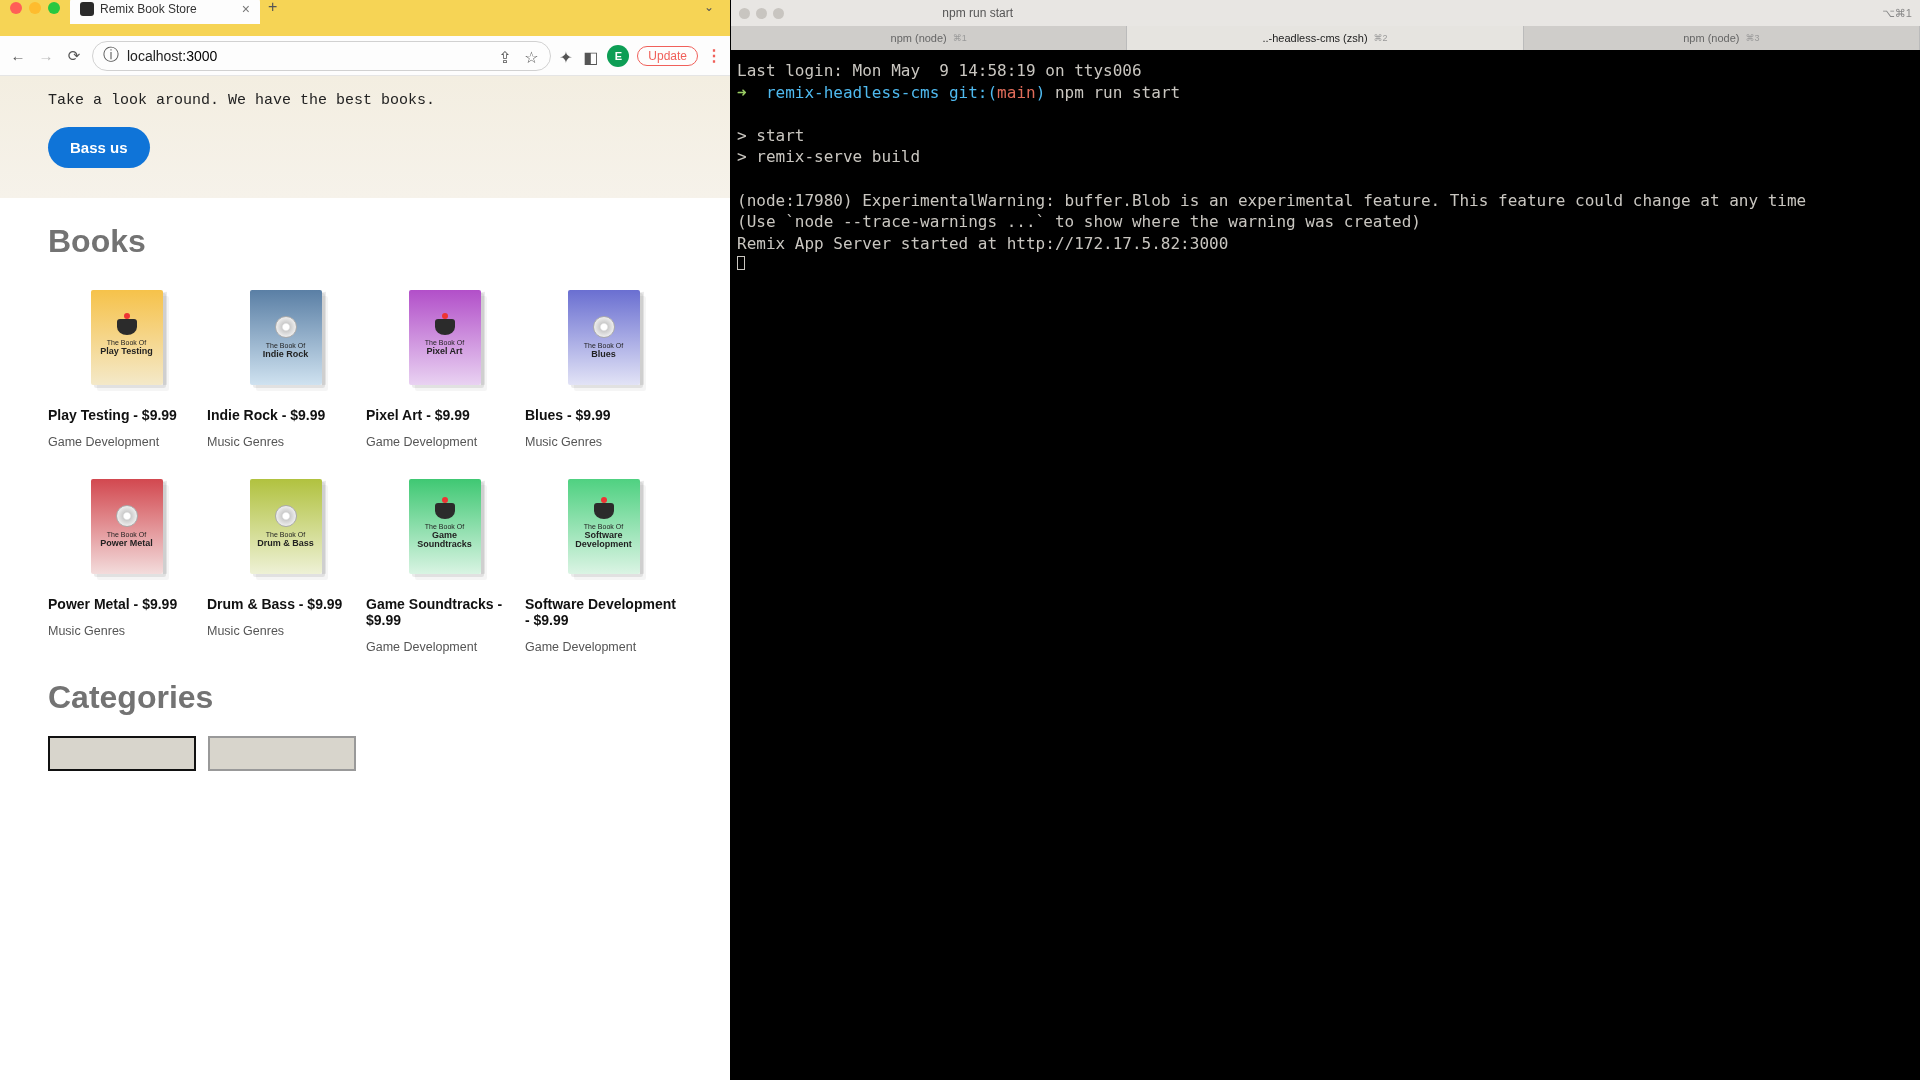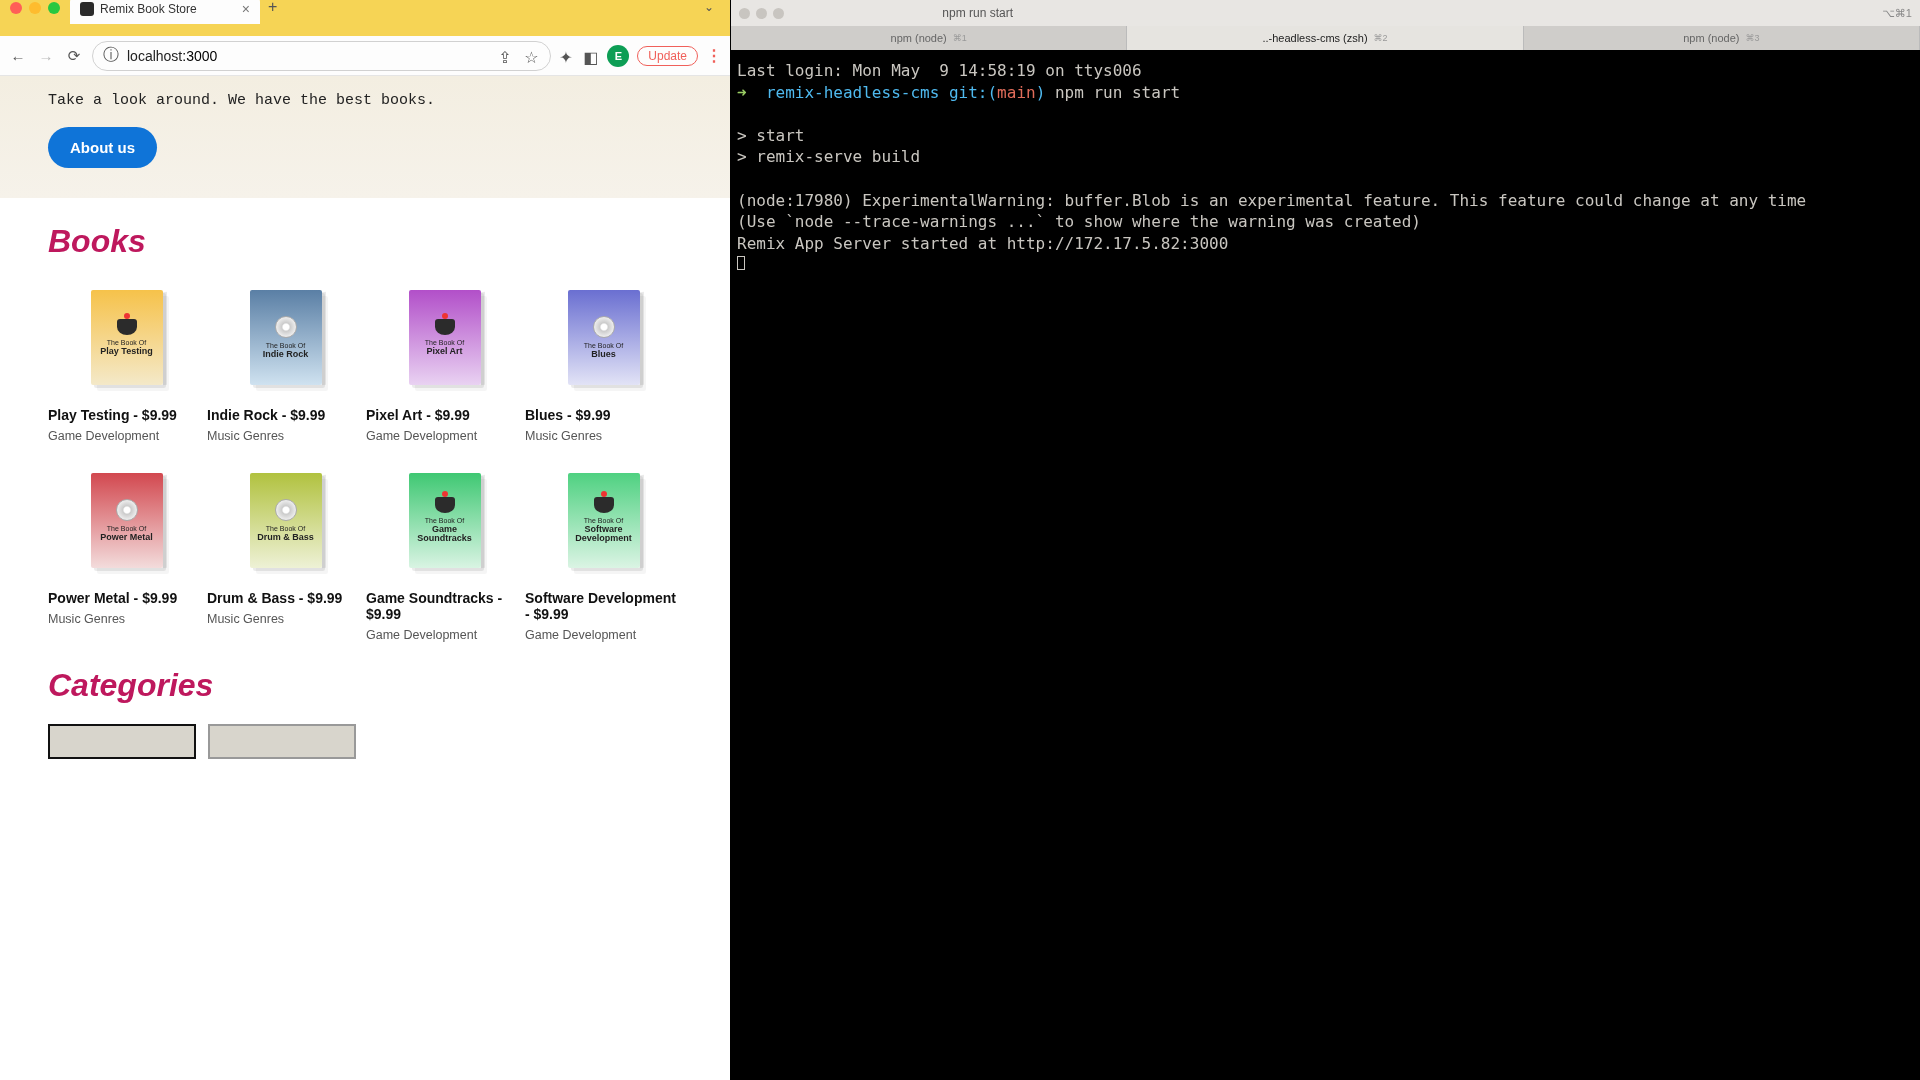--- a/index.html
+++ b/index.html
@@ -29,33 +29,33 @@
 .ib{width:16px;height:16px;color:#555;}
 .avatar{width:22px;height:22px;border-radius:50%;background:#0d9e55;color:#fff;font-size:11px;display:flex;align-items:center;justify-content:center;font-weight:600;}
 .update-btn{border:1px solid #f0605a;color:#f0605a;border-radius:14px;padding:2px 10px;font-size:12px;background:transparent;}
 .menu{color:#f0605a;font-weight:bold;}
 
 .page{flex:1;overflow-y:auto;background:#fff;}
 .hero{padding:10px 48px 30px;background:linear-gradient(180deg,#f3eee1 0%,#f6f2ea 100%);position:relative;}
 .hero-sub{font-size:15px;color:#222;margin-top:6px;font-family:Liberation Mono, monospace;}
 .about-btn{margin-top:18px;background:#0f74d8;color:#fff;border:none;border-radius:24px;padding:12px 22px;font-size:15px;font-weight:700;}
 .section{padding:25px 48px;}
-.h2{font-size:32px;font-weight:800;color:#be185d;margin-bottom:20px;font-style:italic;}
+.h2{font-size:32px;font-weight:800;color:#737373;margin-bottom:20px;}
 .grid{display:grid;grid-template-columns:repeat(4,1fr);gap:20px 2px;}
 .book-card{cursor:pointer;}
 .cover-wrap{height:115px;display:flex;align-items:center;justify-content:center;}
 .cover{width:72px;height:95px;border-radius:2px;position:relative;box-shadow:3px 3px 0 rgba(0,0,0,.08), 6px 6px 0 rgba(0,0,0,.04);display:flex;flex-direction:column;align-items:center;justify-content:center;color:#222;}
 .cover::after{content:"";position:absolute;right:-4px;top:2px;bottom:0;width:4px;background:rgba(0,0,0,.08);transform:skewY(-6deg);}
 .disc{width:22px;height:22px;border-radius:50%;background:radial-gradient(circle,#fff 20%,#ccc 30%,#eee 70%);margin-bottom:4px;border:1px solid #aaa;}
 .joy{width:20px;height:16px;background:#2b2b2b;border-radius:3px 3px 50% 50%;position:relative;margin-bottom:4px;}
 .joy::before{content:"";position:absolute;top:-6px;left:50%;margin-left:-3px;width:6px;height:6px;border-radius:50%;background:#e33;}
 .cover .lab{font-size:7px;text-align:center;line-height:1.1;}
 .cover .name{font-size:9px;font-weight:700;text-align:center;line-height:1.05;}
 .title{font-size:14px;font-weight:700;color:#111;margin-top:12px;}
-.cat{font-size:12.5px;color:#555;margin-top:6px;}
+.cat{font-size:12.5px;color:#555;margin-top:12px;}
 .catgrid{display:flex;gap:12px;margin-top:10px;}
 .cat-card{width:148px;height:35px;border:2px solid #111;background:#d8d5cc;}
 
 
 .term-window{flex:1;height:100%;background:#1b1b1b;display:flex;flex-direction:column;border-left:1px solid #000;}
 .term-title{height:26px;background:#e8e6e3;display:flex;align-items:center;padding:0 8px;font-size:12px;color:#555;}
 .term-title .tl{display:flex;gap:6px;margin-right:auto;}
 .term-title .tl div{width:11px;height:11px;border-radius:50%;background:#c8c5c0;}
 .term-title .ttl{position:absolute;left:50%;transform:translateX(-25%);}
 .term-title .ric{margin-left:auto;font-size:11px;color:#888;}
@@ -103,21 +103,21 @@
     <div class="avatar">
         <span>E</span>
       </div>
     <button class="update-btn">Update</button>
     <span class="menu">⋮</span>
   </div>
 
   <div class="page">
     <div class="hero">
       <div class="hero-sub">Take a look around. We have the best books.</div>
-      <button class="about-btn">About us</button>
+      <button class="about-btn">Bass us</button>
     </div>
 
     <div class="section">
       <div class="h2">Books</div>
       <div class="grid" id="books-grid">
           <div class="book-card">
             <div class="cover-wrap">
               <div class="cover" style="background:linear-gradient(180deg,#f6c24a,#f4e9c9)">
                 <div class="joy"></div>
                 <div class="lab">The Book Of</div>

